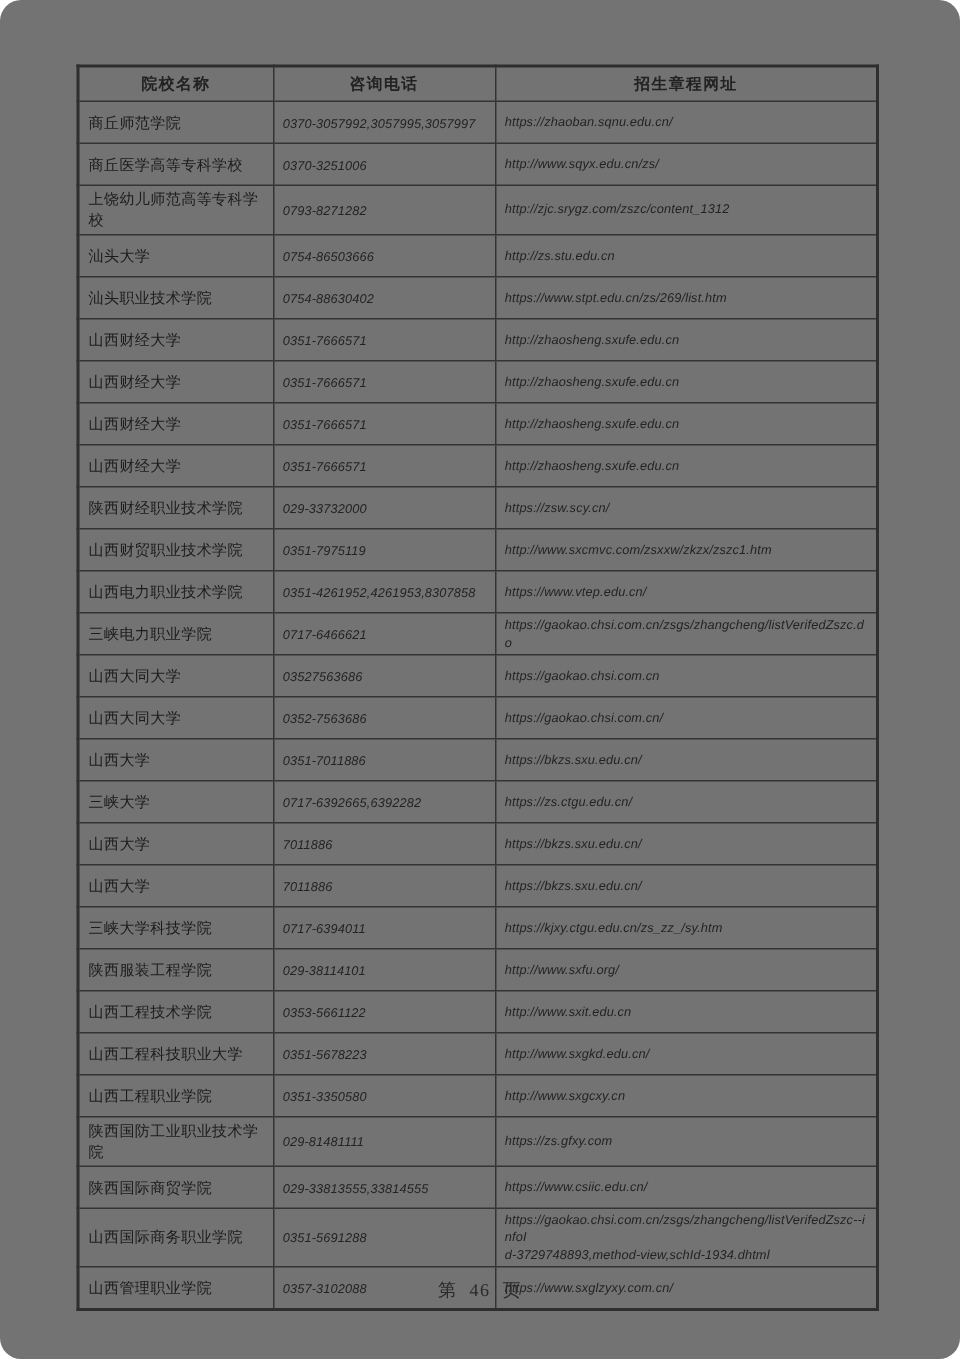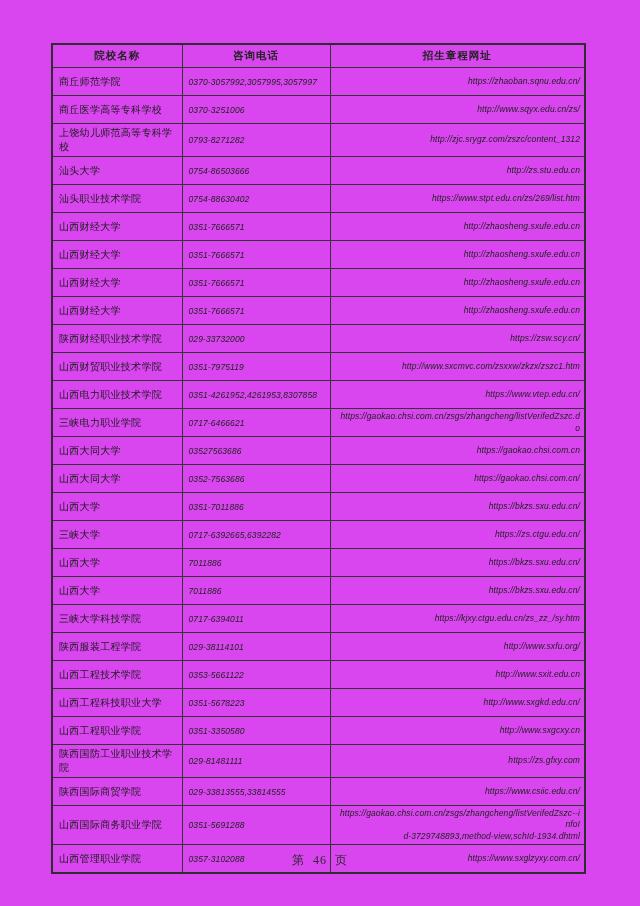--- a/index.html
+++ b/index.html
@@ -11,21 +11,22 @@
     width: 640px;
     height: 906px;
     position: relative;
     font-family: "Liberation Serif", "DejaVu Serif", serif;
     color: #1c1c1c;
     overflow: hidden;
   }
   .doc-page {
     position: absolute;
     inset: 0;
-    background: #d946ef;
+    background: #737373;
+    border-radius: 14px;
   }
   table.admissions {
     position: absolute;
     left: 51px;
     top: 43px;
     width: 533px;
     border-collapse: collapse;
     table-layout: fixed;
     border: 2px solid #2e2e2e;
   }
@@ -62,21 +63,20 @@
     font-family: "Liberation Sans", "DejaVu Sans", sans-serif;
     font-size: 8.5px;
     letter-spacing: 0.1px;
     color: #232323;
     font-style: italic;
   }
   td.cell-url {
     white-space: pre-wrap;
     word-break: break-all;
     line-height: 1.35;
-    text-align: right;
   }
   .page-footer {
     position: absolute;
     left: 0;
     right: 0;
     top: 852px;
     text-align: center;
     font-family: "Liberation Serif", "DejaVu Serif", serif;
     font-size: 12px;
     color: #2a2a2a;

